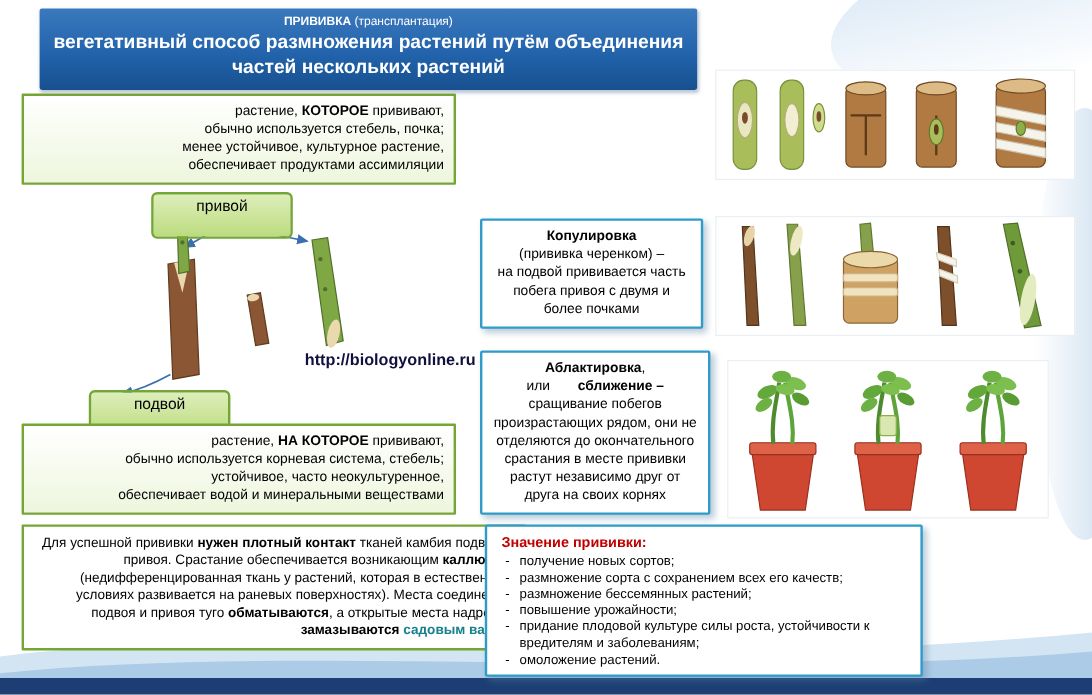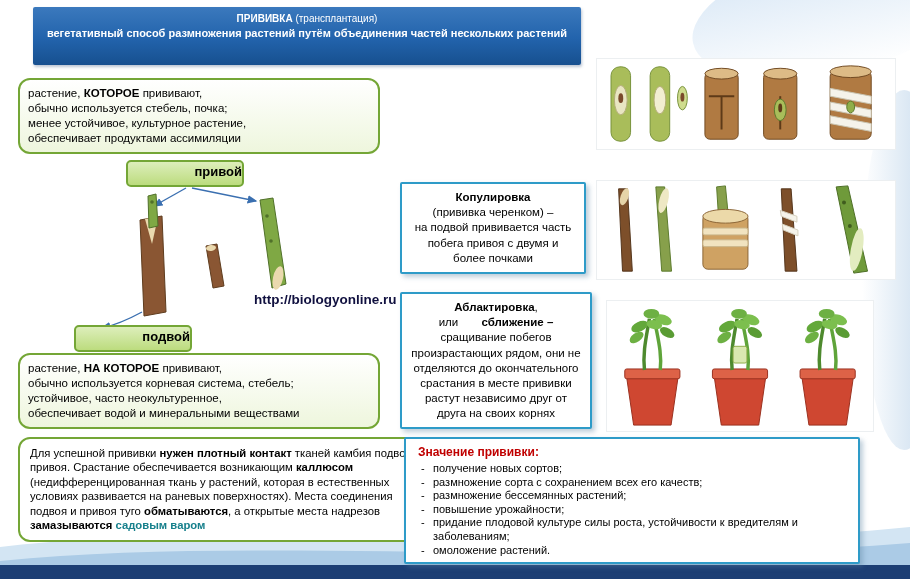--- a/index.html
+++ b/index.html
@@ -12,46 +12,46 @@
   .bg-swoosh-top { position:absolute; right:-60px; top:-46px; width:280px; height:120px; border-radius:50%;
     background:linear-gradient(180deg, rgba(185,212,238,.55), rgba(185,212,238,0)); transform:rotate(-12deg); z-index:0; }
   .footer-svg { position:absolute; left:0; bottom:0; z-index:0; }
 
   
   .header { position:absolute; left:33px; top:7px; width:548px; min-height:58px;
     background:linear-gradient(180deg,#3b79bd 0%, #2263ac 55%, #17508f 100%);
     color:#fff; text-align:center; padding:5px 10px 7px; border-radius:2px; z-index:2;
     box-shadow:1px 2px 3px rgba(60,90,130,.35); }
   .header .title { font-size:10px; line-height:1.3; }
-  .header .subtitle { font-size:11px; font-weight:bold; margin-top:1px; line-height:1.3; }
+  .header .subtitle { font-size:16px; font-weight:bold; margin-top:1px; line-height:1.3; }
 
   
   .box-green { position:absolute; border:2px solid #74a636; background:linear-gradient(180deg,#ffffff 0%,#eef6dd 100%);
-    font-size:11.5px; text-align:left; padding:6px 8px; line-height:1.3; white-space:pre-line;
-    border-radius:12px; z-index:2; }
+    font-size:11.5px; text-align:right; padding:6px 8px; line-height:1.3; white-space:pre-line;
+    border-radius:1px; z-index:2; }
   #scion-box { left:18px; top:78px; width:362px; }
   #rootstock-box { left:18px; top:353px; width:362px; }
   #contact-box { left:18px; top:437px; width:420px; background:#ffffff; white-space:normal;
     font-size:11.3px; line-height:1.28; padding:7px 10px; }
 
-  .tag { position:absolute; width:118px; height:27px; line-height:20px; text-align:right; font-size:13px;
-    background:linear-gradient(180deg,#ddeebb 0%, #bcdc7e 100%); border:2px solid #74a636; border-radius:5px; z-index:2;font-weight:bold; }
+  .tag { position:absolute; width:118px; height:39px; line-height:20px; text-align:center; font-size:13px;
+    background:linear-gradient(180deg,#ddeebb 0%, #bcdc7e 100%); border:2px solid #74a636; border-radius:5px; z-index:2; }
   #scion-tag { left:126px; top:160px; }
   #rootstock-tag { left:38px; top:325px;margin-left:36px; }
 
   
   .box-blue { position:absolute; border:2.5px solid #2e9bc8; background:#ffffff; text-align:center;
     font-size:11.5px; padding:6px 8px; line-height:1.32; white-space:pre-line; border-radius:2px;
     box-shadow:3px 3px 5px rgba(90,130,160,.4); z-index:2; }
   #okulirovka-box  { left:400px; top:76px;  width:186px; }
   #kopulirovka-box { left:400px; top:182px; width:186px; }
   #ablaktirovka-box{ left:400px; top:292px; width:192px; }
 
   
-  #value-box { position:absolute; left:404px; top:437px; width:456px; min-height:124px;
+  #value-box { position:absolute; left:404px; top:437px; width:365px; min-height:124px;
     border:2.5px solid #2e9bc8; background:#ffffff; padding:6px 10px 5px 12px; font-size:11px;
     line-height:1.24; border-radius:2px; box-shadow:3px 3px 5px rgba(90,130,160,.4); z-index:2; text-align:left; }
   #value-title { color:#c00000; font-weight:bold; font-size:12px; margin-bottom:2px; }
   ul.value-list { list-style:none; }
   ul.value-list li { position:relative; padding-left:15px; }
   ul.value-list li::before { content:"-"; position:absolute; left:3px; }
 
   
   #url { position:absolute; left:254px; top:292px; font-size:13.5px; font-weight:bold; color:#10103f; z-index:3; }
 

